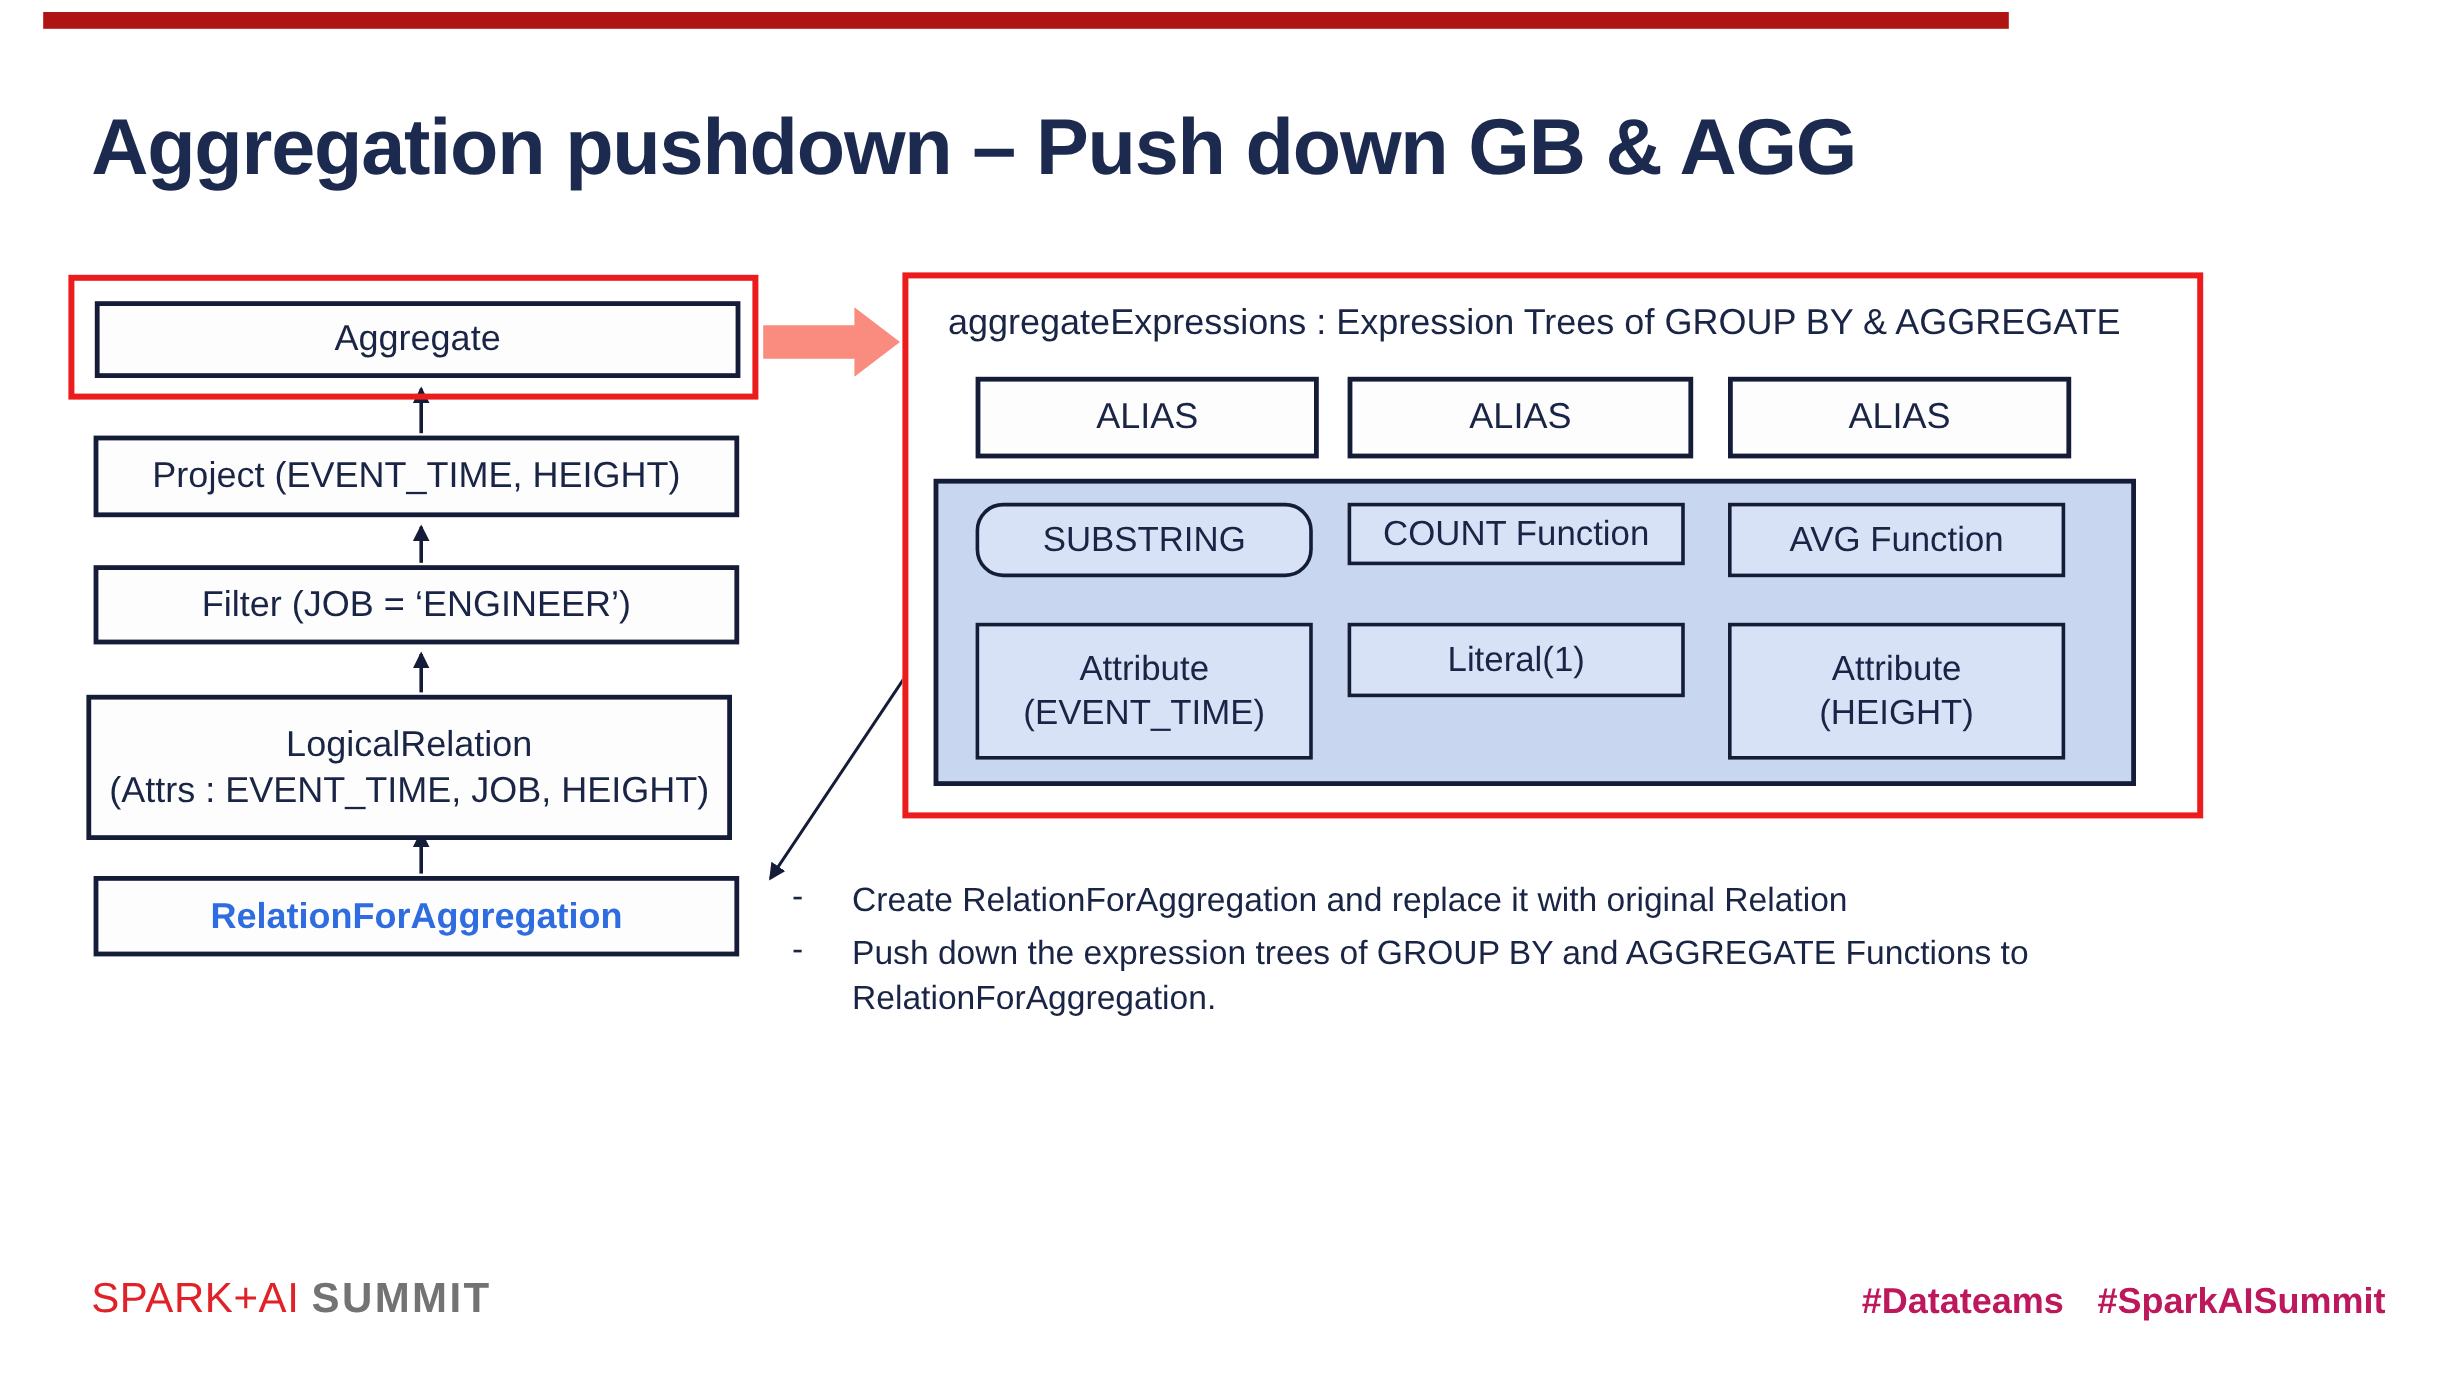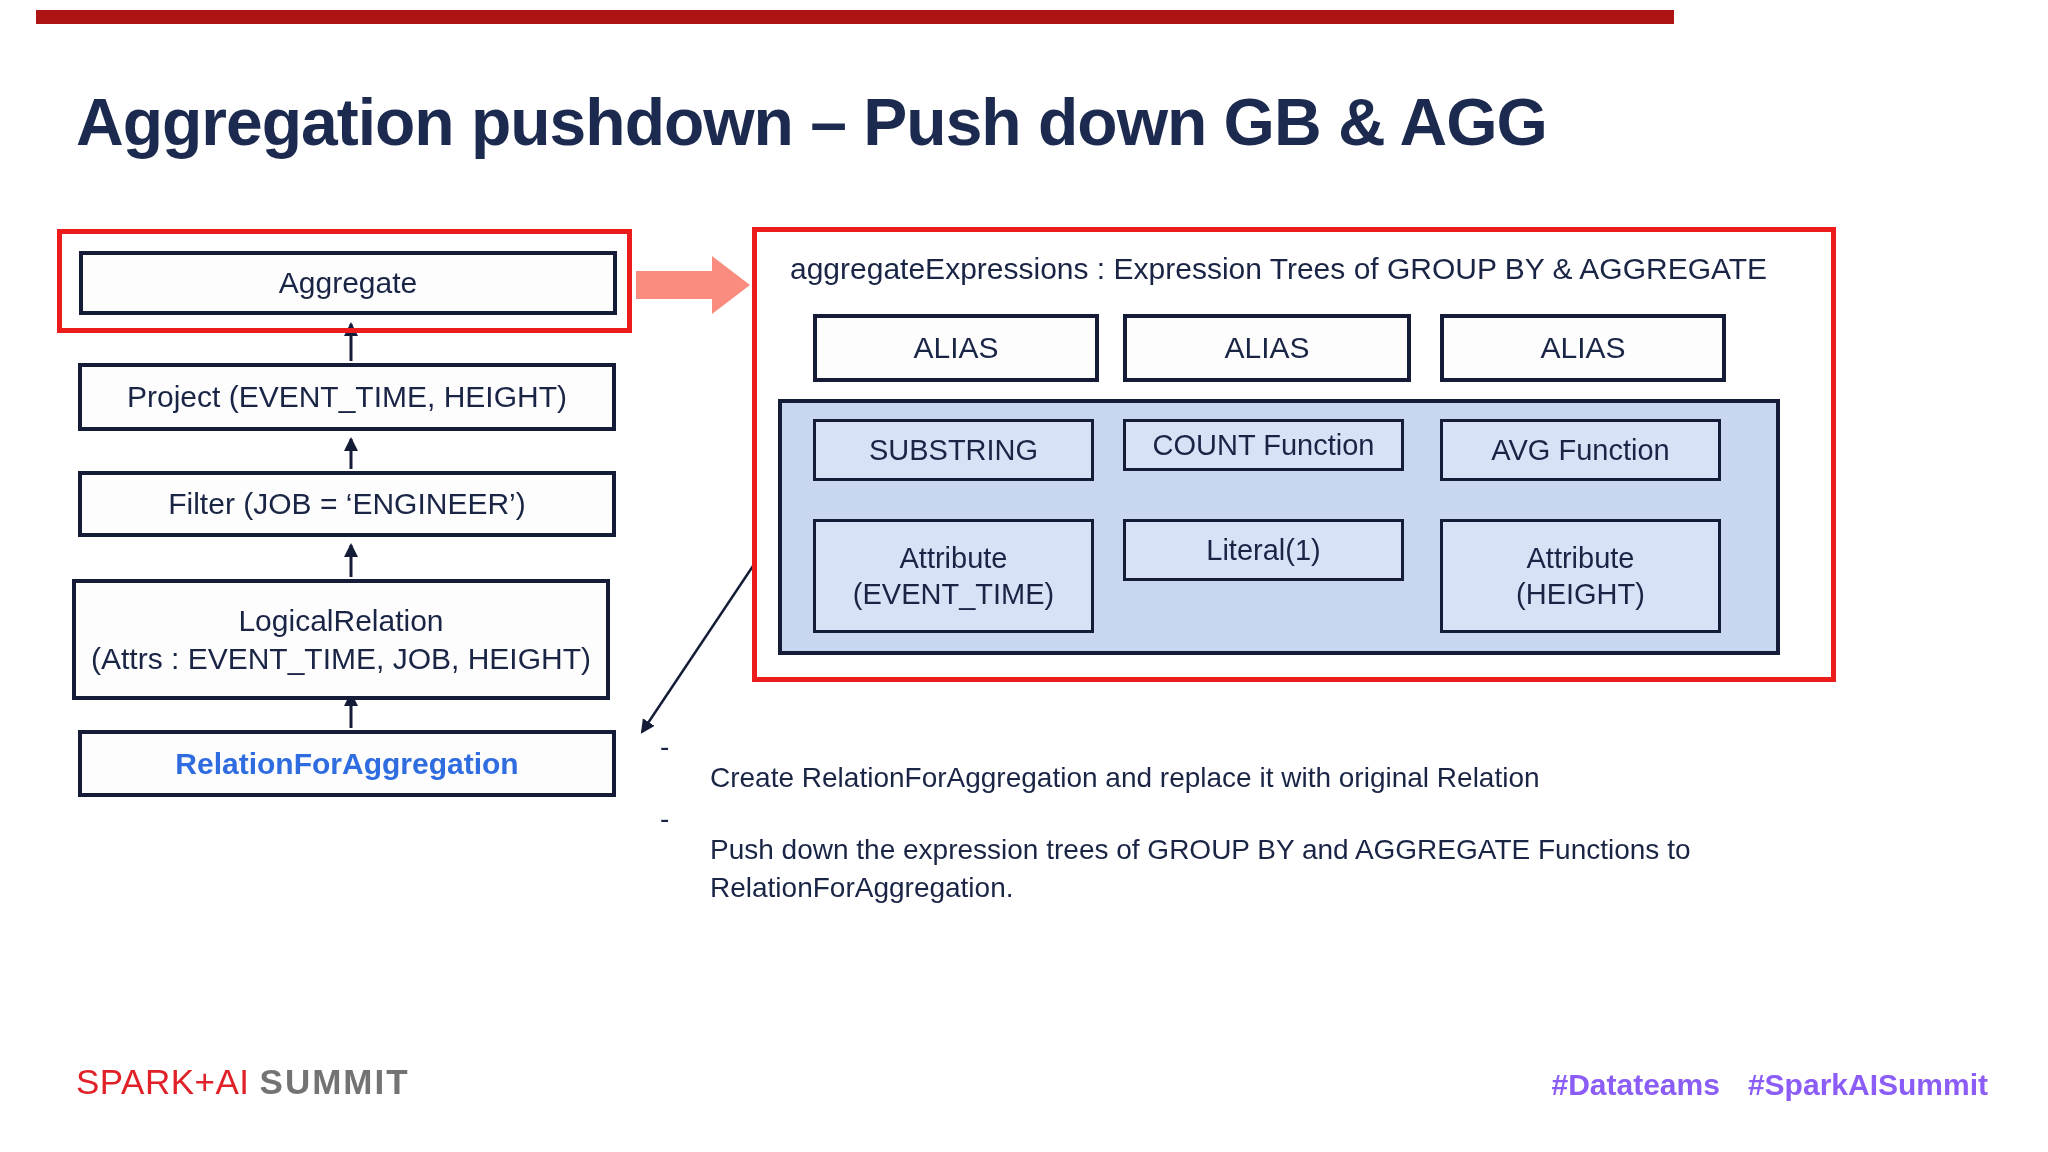--- a/index.html
+++ b/index.html
@@ -35,36 +35,36 @@
   #node-relation-for-aggregation .lbl{color:#2e6ce0;font-weight:bold;}
   
   #expr-panel{left:752px;top:227px;width:1084px;height:455px;border:5px solid #ed1c1c;box-sizing:border-box;background:#ffffff;}
   #expr-header{left:790px;top:252px;width:1030px;font-size:30px;color:#1a2546;white-space:nowrap;}
   .alias{background:#fdfdfe;}
   #alias-1{left:813px;top:314px;width:286px;height:68px;}
   #alias-2{left:1123px;top:314px;width:288px;height:68px;}
   #alias-3{left:1440px;top:314px;width:286px;height:68px;}
   #expr-field{left:778px;top:399px;width:1002px;height:256px;background:#c8d6f0;border:4px solid #141c38;box-sizing:border-box;}
   .inner{background:#d8e2f7;border-width:3px;font-size:29px;}
-  #fn-substring{left:813px;top:419px;width:281px;height:62px;}
+  #fn-substring{left:813px;top:419px;width:281px;height:62px;border-radius:23px;}
   #fn-count{left:1123px;top:419px;width:281px;height:52px;}
   #fn-avg{left:1440px;top:419px;width:281px;height:62px;}
   #leaf-event-time{left:813px;top:519px;width:281px;height:114px;}
   #leaf-literal{left:1123px;top:519px;width:281px;height:62px;}
   #leaf-height{left:1440px;top:519px;width:281px;height:114px;}
   
   #notes{left:660px;top:731px;width:1160px;font-size:28px;color:#1a2546;}
   .note-row{display:flex;margin-bottom:6px;}
   .note-dash{width:50px;flex:0 0 50px;}
-  .note-text{width:1100px;line-height:38px;margin-top:28px;}
+  .note-text{width:1100px;line-height:38px;}
   
   #footer-logo{left:76px;top:1062px;font-size:35px;white-space:nowrap;}
   #footer-logo .b{font-weight:400;color:#e02128;letter-spacing:0.5px;}
   #footer-logo .l{font-weight:700;color:#737373;letter-spacing:2px;margin-left:10px;}
-  #footer-hashtags{right:60px;top:1068px;font-size:30px;font-weight:700;color:#8b5cf6;white-space:nowrap;}
+  #footer-hashtags{right:60px;top:1068px;font-size:30px;font-weight:700;color:#be185d;white-space:nowrap;}
   #footer-hashtags .h2{margin-left:28px;}
   svg.overlay{left:0;top:0;width:2048px;height:1152px;pointer-events:none;}
 </style>
 </head>
 <body>
 
 <div class="abs" id="top-bar"></div>
 
 <div class="abs" id="slide-title">Aggregation pushdown – Push down GB &amp; AGG</div>
 

